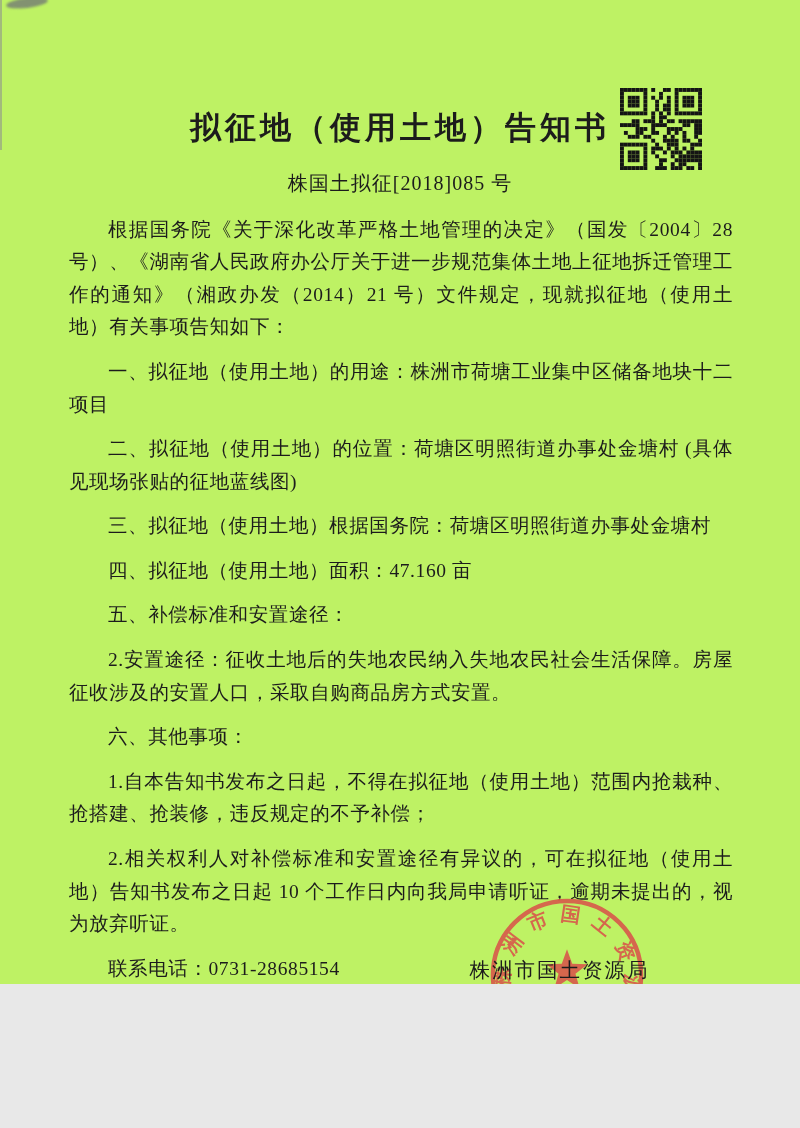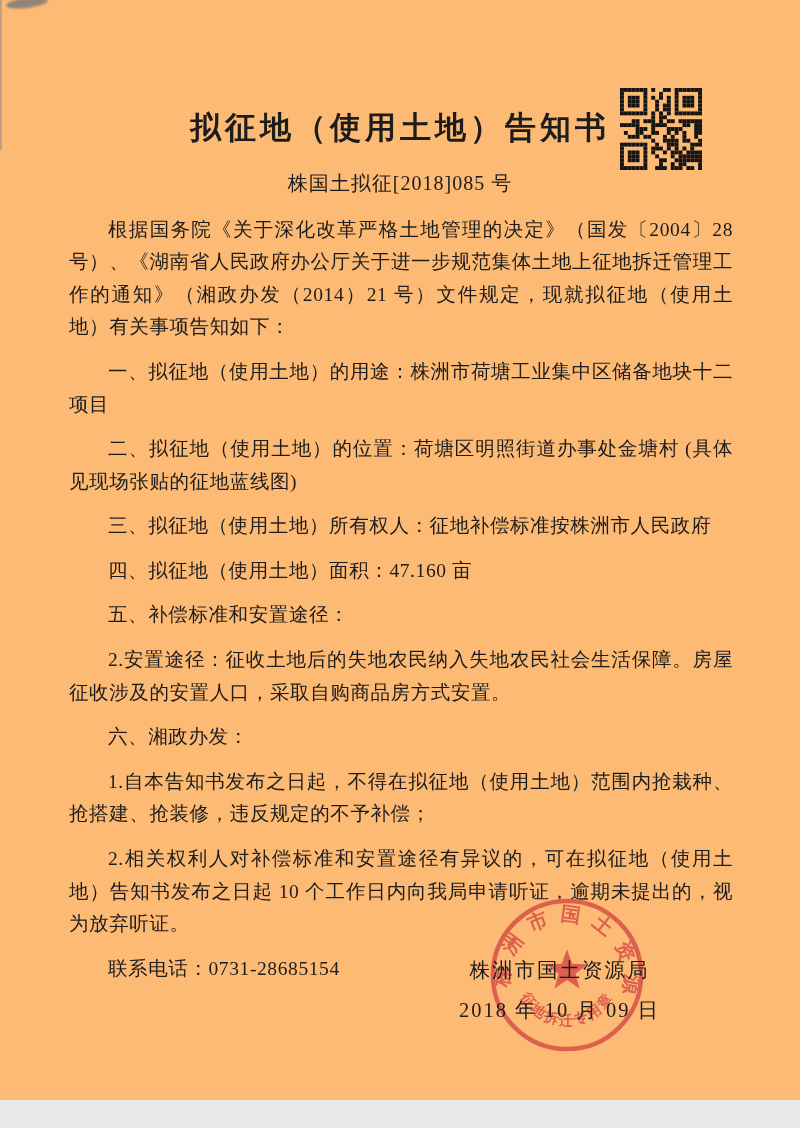--- a/index.html
+++ b/index.html
@@ -1,20 +1,20 @@
 <!DOCTYPE html>
 <html><head>
 <meta charset="utf-8">
 <style>
   html,body{margin:0;padding:0;background:#e8e8e8;}
   .page{
     position:relative;
-    width:800px;height:1100px;
+    width:800px;height:984px;
     margin:0 auto;
-    background:#fdba74;
+    background:#bef264;
     font-family:"Liberation Serif","DejaVu Serif",serif;
     color:#1c1c1c;
     overflow:hidden;
   }
   
   .smudge{
     position:absolute;top:-2px;left:6px;width:42px;height:10px;
     background:#6e7276;border-radius:50%;
     transform:rotate(-7deg);opacity:.75;filter:blur(1px);
   }
@@ -301,25 +301,25 @@
       </svg>
   </div>
 
   <h1 class="title">拟征地（使用土地）告知书</h1>
   <div class="docnum">株国土拟征[2018]085 号</div>
 
   <div class="body">
     <p>根据国务院《关于深化改革严格土地管理的决定》（国发〔2004〕28 号）、《湖南省人民政府办公厅关于进一步规范集体土地上征地拆迁管理工作的通知》（湘政办发（2014）21 号）文件规定，现就拟征地（使用土地）有关事项告知如下：</p>
     <p>一、拟征地（使用土地）的用途：株洲市荷塘工业集中区储备地块十二项目</p>
     <p>二、拟征地（使用土地）的位置：荷塘区明照街道办事处金塘村 (具体见现场张贴的征地蓝线图)</p>
-    <p>三、拟征地（使用土地）所有权人：征地补偿标准按株洲市人民政府</p>
+    <p>三、拟征地（使用土地）根据国务院：荷塘区明照街道办事处金塘村</p>
     <p>四、拟征地（使用土地）面积：47.160 亩</p>
     <p>五、补偿标准和安置途径：</p>
     <p>2.安置途径：征收土地后的失地农民纳入失地农民社会生活保障。房屋征收涉及的安置人口，采取自购商品房方式安置。</p>
-    <p>六、湘政办发：</p>
+    <p>六、其他事项：</p>
     <p>1.自本告知书发布之日起，不得在拟征地（使用土地）范围内抢栽种、抢搭建、抢装修，违反规定的不予补偿；</p>
     <p>2.相关权利人对补偿标准和安置途径有异议的，可在拟征地（使用土地）告知书发布之日起 10 个工作日内向我局申请听证，逾期未提出的，视为放弃听证。</p>
     <p>联系电话：0731-28685154</p>
   </div>
 
   <div class="signature">
     <div>株洲市国土资源局</div>
     <div>2018 年 10 月 09 日</div>
   </div>
 

